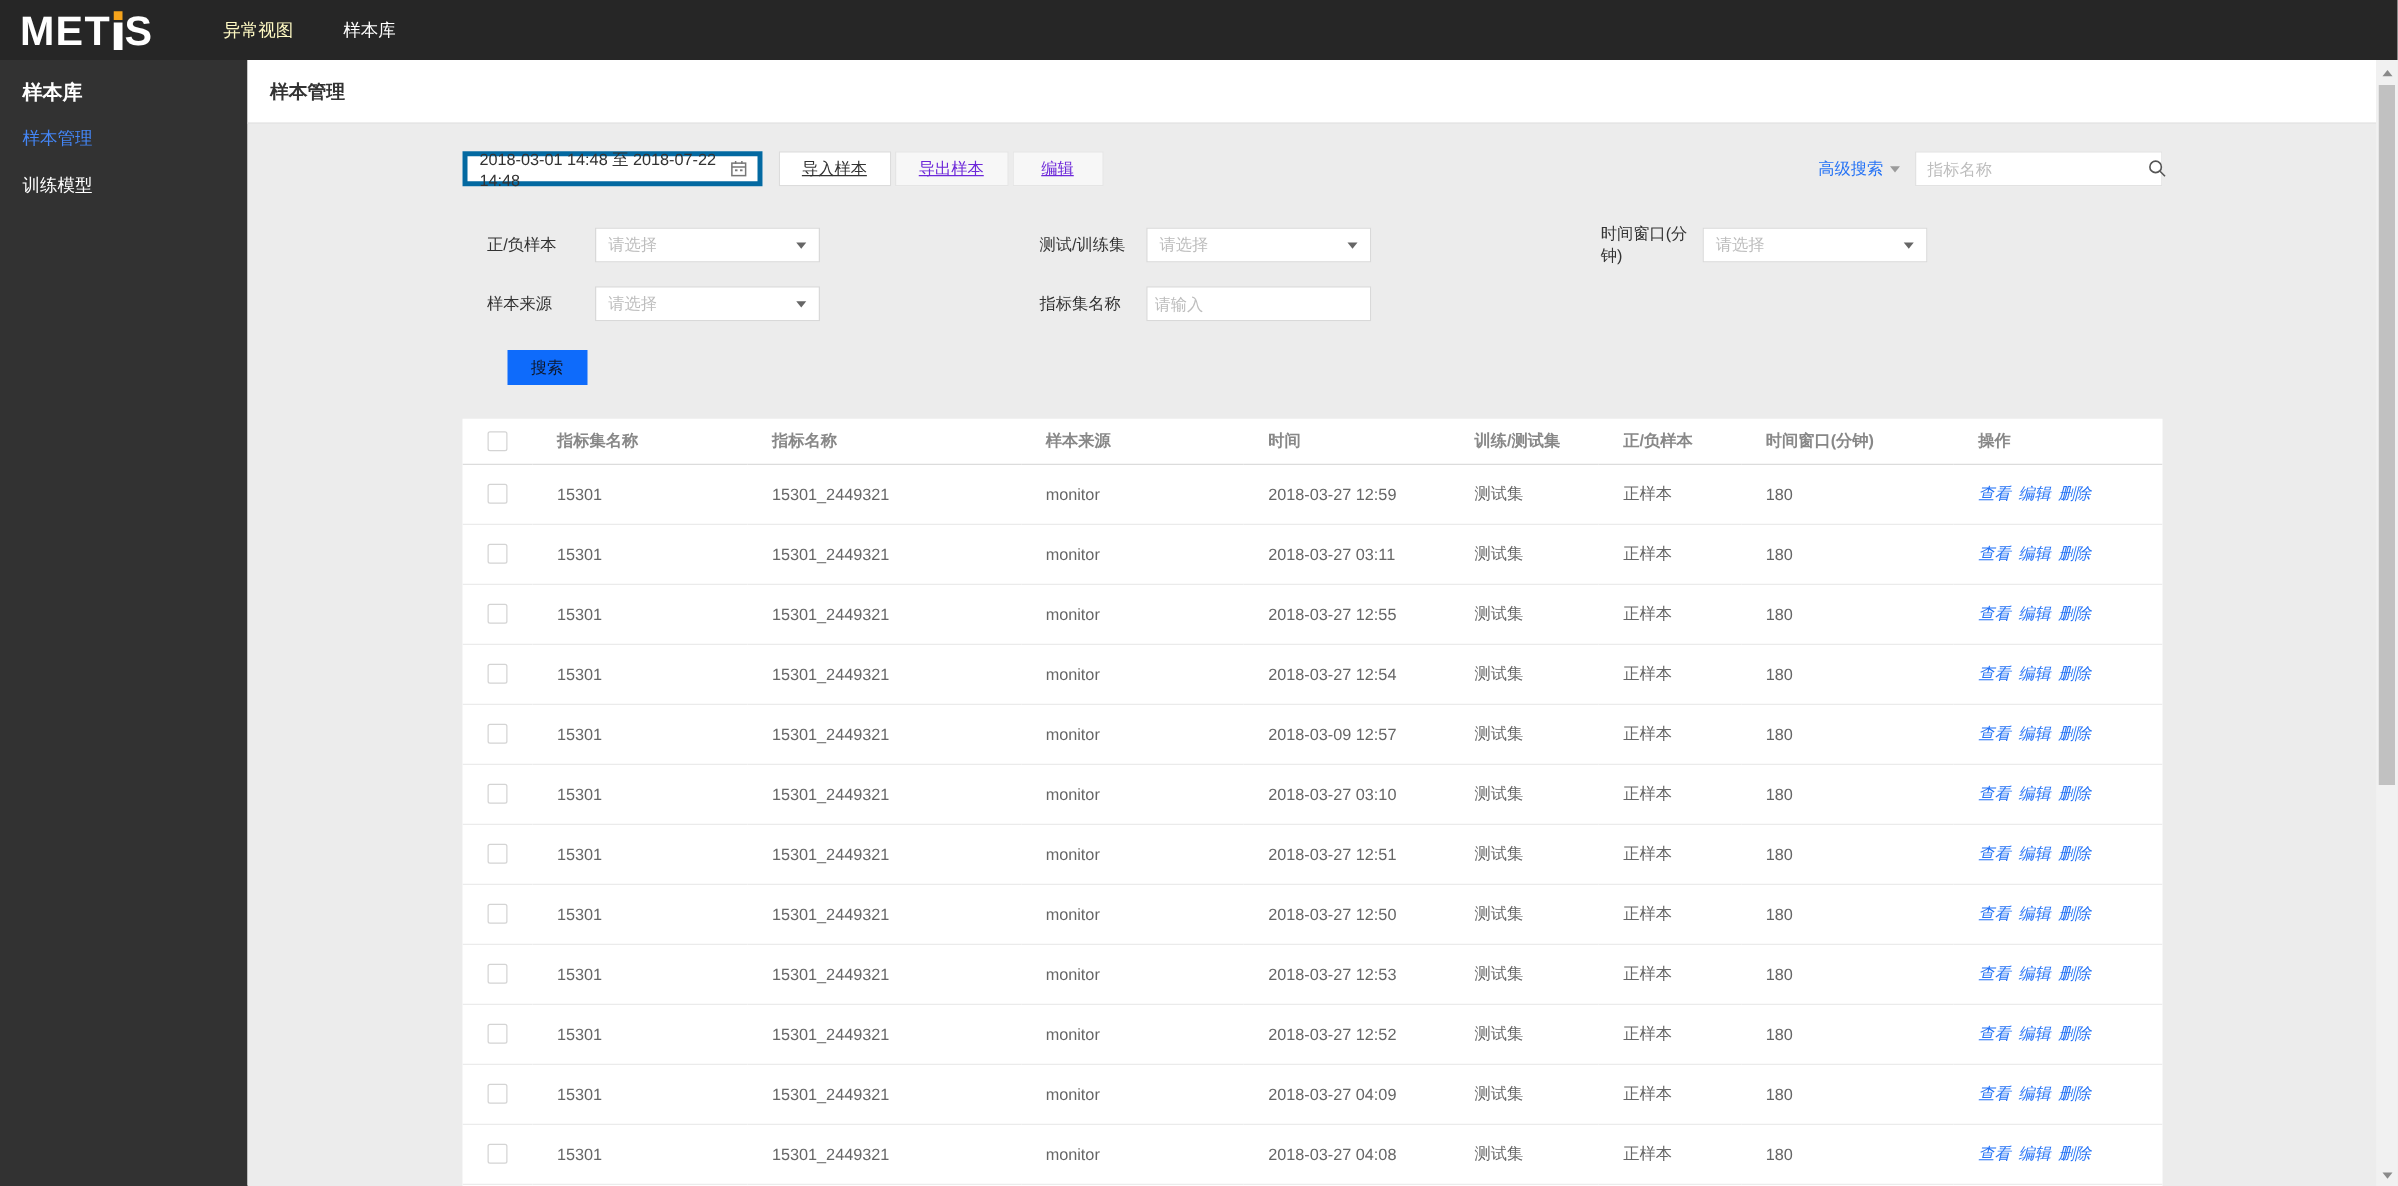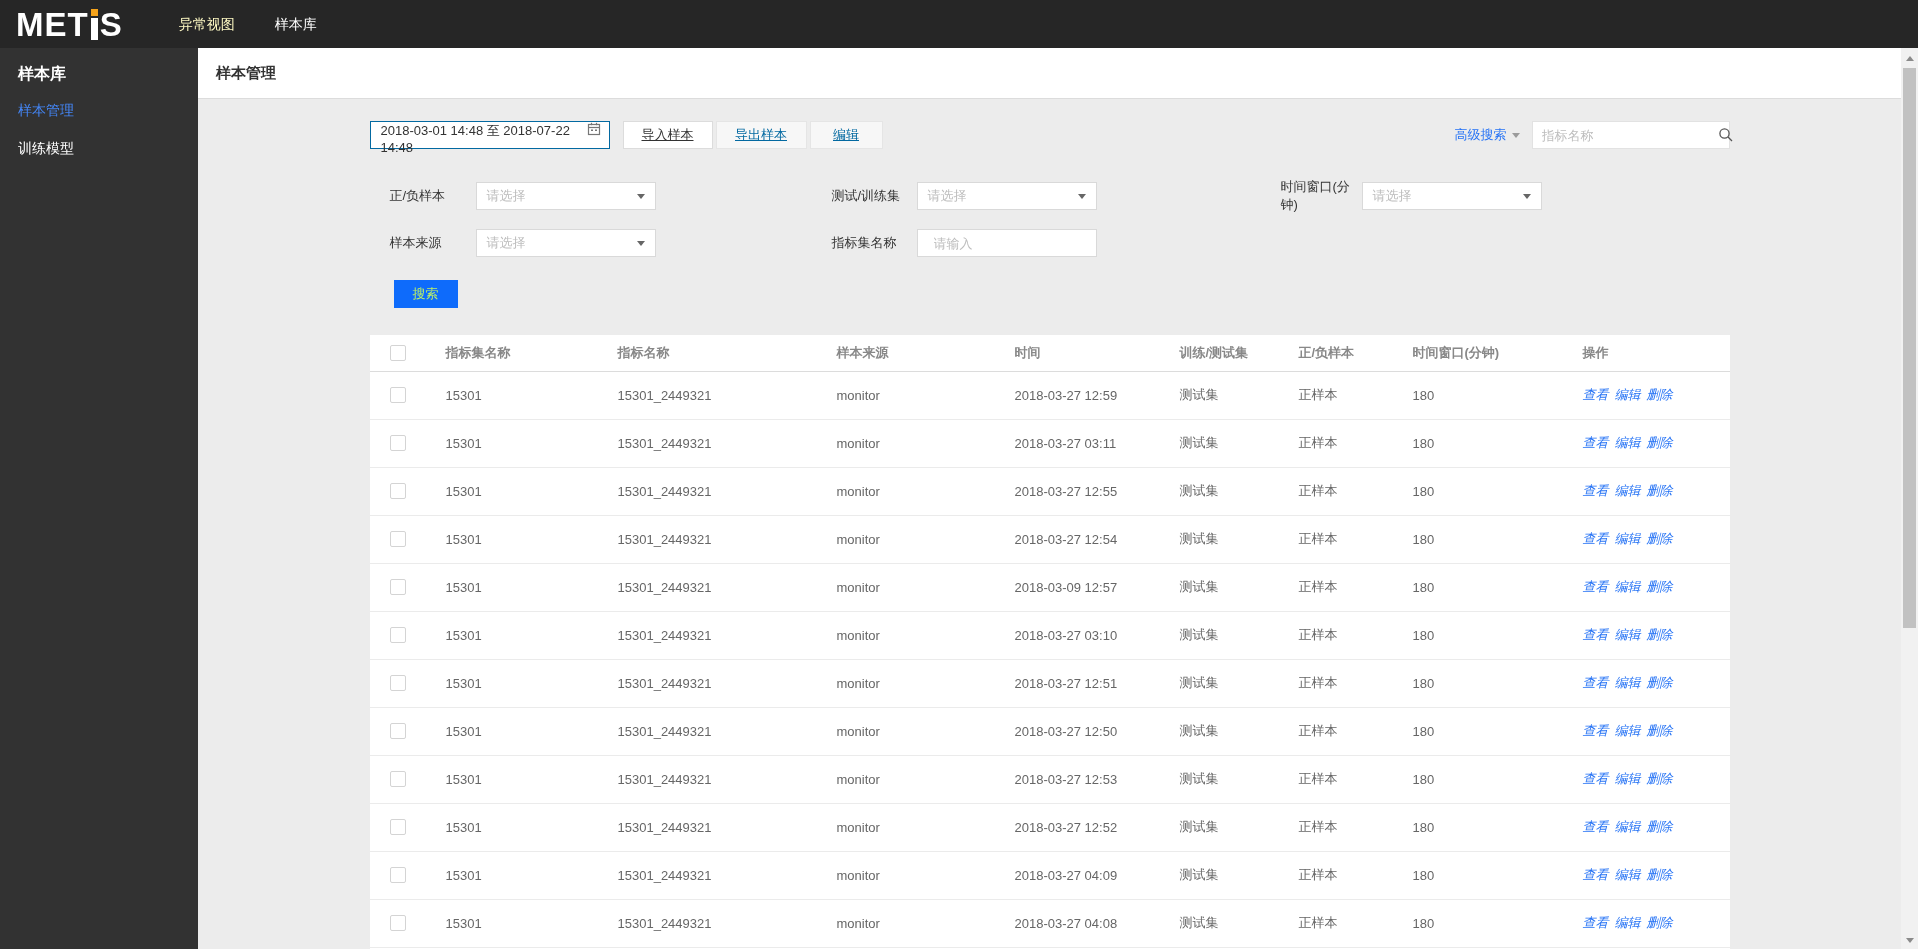--- a/index.html
+++ b/index.html
@@ -28,27 +28,27 @@
   
   .main { position:absolute; left:198px; top:48px; width:1703px; height:901px; }
   .titlebar { height:51px; background:#fff; border-bottom:1px solid #dcdcdc;
     display:flex; align-items:center; }
   .titlebar h1 { font-size:15px; color:#333; padding-left:18px; font-weight:bold; }
   .content { height:849px; background:var(--content_bg,#ececec); }
   .inner { width:1360px; margin:0 auto; }
 
   
   .toolbar { display:flex; align-items:center; padding-top:22px; }
-  .datebox { width:240px; height:28px; background:#fff; border:1px solid #0369a1;
-    display:flex; justify-content:space-between; padding:0 8px 0 10px;
+  .datebox { width:240px; height:28px; background:#fff; border:4px solid #0369a1;
+    display:flex; align-items:center; justify-content:space-between; padding:0 8px 0 10px;
     font-size:13px; color:#333; cursor:pointer; }
   .btn { height:28px; background:#fff; border:1px solid #dcdcdc; font-size:13px; color:#333;
     display:flex; align-items:center; justify-content:center; cursor:pointer;text-decoration:underline; }
   .btn.import { width:90px; margin-left:13px; }
-  .btn.disabled { background:#f7f7f7; color:#0369a1; border-color:#e5e5e5; cursor:default; }
+  .btn.disabled { background:#f7f7f7; color:#6d28d9; border-color:#e5e5e5; cursor:default; }
   .btn.export { width:91px; margin-left:3px; }
   .btn.edit { width:73px; margin-left:3px; }
   .toolbar .spacer { flex:1; }
   .adv-link { font-size:13px; color:var(--accent_blue,#2673f5); cursor:pointer;
     display:flex; align-items:center; margin-right:12px; white-space:nowrap; }
   .caret { width:0; height:0; border-left:4px solid transparent; border-right:4px solid transparent;
     border-top:5px solid #9b9b9b; margin-left:5px; }
   .searchbox { width:198px; height:28px; background:#fff; border:1px solid #e2e2e2;
     display:flex; align-items:center; }
   .searchbox input { flex:1; border:none; outline:none; font-size:13px; color:#333;
@@ -67,26 +67,26 @@
   .g2 .f-label { width:85px; }
   .g3 { margin-left:184px; display:flex; align-items:center; }
   .g3 .f-label { width:81px; }
   .selectbox { width:180px; height:28px; background:#fff; border:1px solid #d9d9d9;
     display:flex; align-items:center; justify-content:space-between; padding:0 10px;
     cursor:pointer; }
   .selectbox .ph { font-size:13px; color:#bdbdbd; }
   .selectbox .sel-caret { width:0; height:0; border-left:4px solid transparent;
     border-right:4px solid transparent; border-top:5px solid #666; }
   .textbox { width:180px; height:28px; background:#fff; border:1px solid #d9d9d9; }
-  .textbox input { width:100%; height:100%; border:none; outline:none; padding-left:16px;
+  .textbox input { width:100%; height:100%; border:none; outline:none; padding-left:6px;
     font-size:13px; color:#333; background:transparent; font-family:inherit; }
   .textbox input::placeholder { color:#bdbdbd; }
 
-  .search-btn { margin-left:24px; margin-top:23px; width:64px; height:28px;
-    background:var(--button_blue,#0e6bfb); color:#bef264; font-size:13px; border:none;
+  .search-btn { margin-left:36px; margin-top:23px; width:64px; height:28px;
+    background:var(--button_blue,#0e6bfb); color:#0f172a; font-size:13px; border:none;
     display:flex; align-items:center; justify-content:center; cursor:pointer; }
 
   
   .tablewrap { margin-top:27px; background:#fff; height:616px; overflow:hidden; }
   table { width:100%; border-collapse:collapse; table-layout:fixed; }
   th,td { text-align:left; padding-left:20px; font-size:13px; white-space:nowrap;
     overflow:hidden; }
   thead th { height:36px; color:#888; font-weight:bold; border-bottom:1px solid #dcdcdc; }
   tbody td { height:48px; color:#666; border-bottom:1px solid #ebebeb; }
   .checkbox { display:inline-block; width:16px; height:16px; background:#fff;

